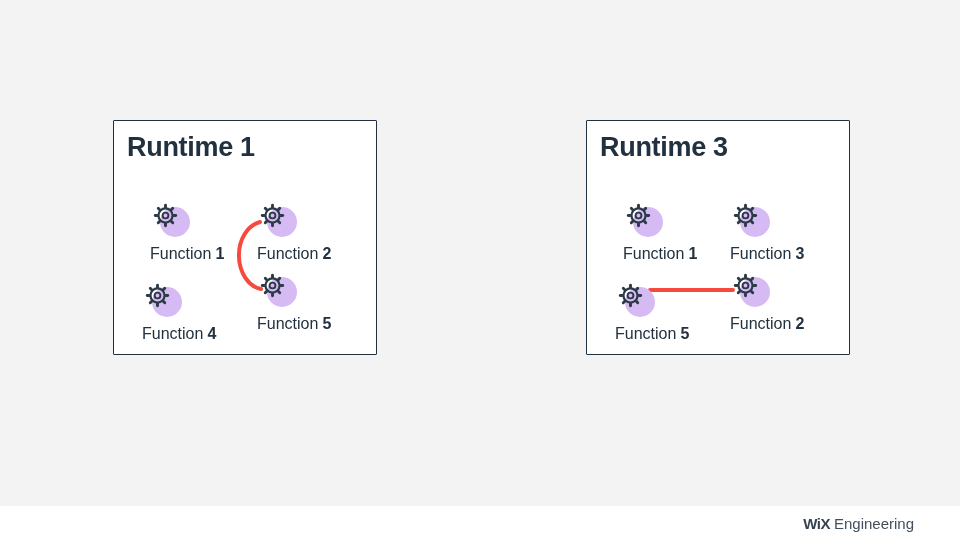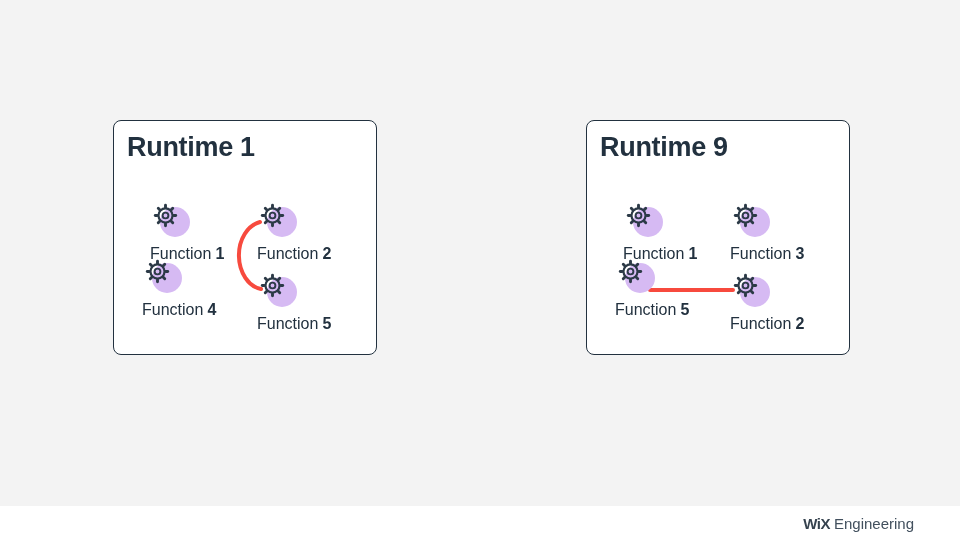--- a/index.html
+++ b/index.html
@@ -26,21 +26,21 @@
     background: var(--page-bg);
     overflow: hidden;
   }
   .card {
     position: absolute;
     top: 120px;
     width: 264px;
     height: 235px;
     background: var(--card-bg);
     border: 1.5px solid var(--card-border);
-    border-radius: 8px;
+    border-radius: 1px;
   }
   .card1 { left: 113px; }
   .card2 { left: 586px; }
   .card-title {
     position: absolute;
     left: 13px;
     top: 11px;
     font-size: 27px;
     font-weight: 700;
     letter-spacing: -0.3px;
@@ -77,21 +77,21 @@
     left: 0;
     top: 43px;
     font-size: 16px;
     color: var(--text);
     white-space: nowrap;
   }
   .fn-label b { font-weight: 700; margin-left: 4px; }
   
   .pos-tl { left: 28px;  top: 81px; margin-left: 8px;  }
   .pos-tr { left: 143px; top: 81px;  }
-  .pos-bl { left: 28px;  top: 137px; }
+  .pos-bl { left: 28px;  top: 161px; }
   .pos-br { left: 143px; top: 151px; }
   .footer {
     position: absolute;
     left: 0;
     bottom: 0;
     width: 960px;
     height: 34px;
     background: var(--footer-bg);
     display: flex;
     align-items: center;
@@ -209,21 +209,21 @@
           </g>
         </svg>
       </div>
       <div class="fn-label">
         <span>Function</span><b>5</b>
       </div>
     </div>
   </section>
 
   <section class="card card2">
-    <h1 class="card-title">Runtime 9</h1>
+    <h1 class="card-title">Runtime 3</h1>
 
     <svg class="connector" viewBox="0 0 264 235" aria-hidden="true">
       <line x1="63" y1="169" x2="146" y2="169"></line>
     </svg>
 
     <div class="fn pos-tl">
       <div class="fn-icon">
         <span class="bubble"></span>
         <svg class="gear" width="27" height="27" viewBox="0 0 28 28" fill="none">
           <g stroke="currentColor" stroke-linecap="round">

